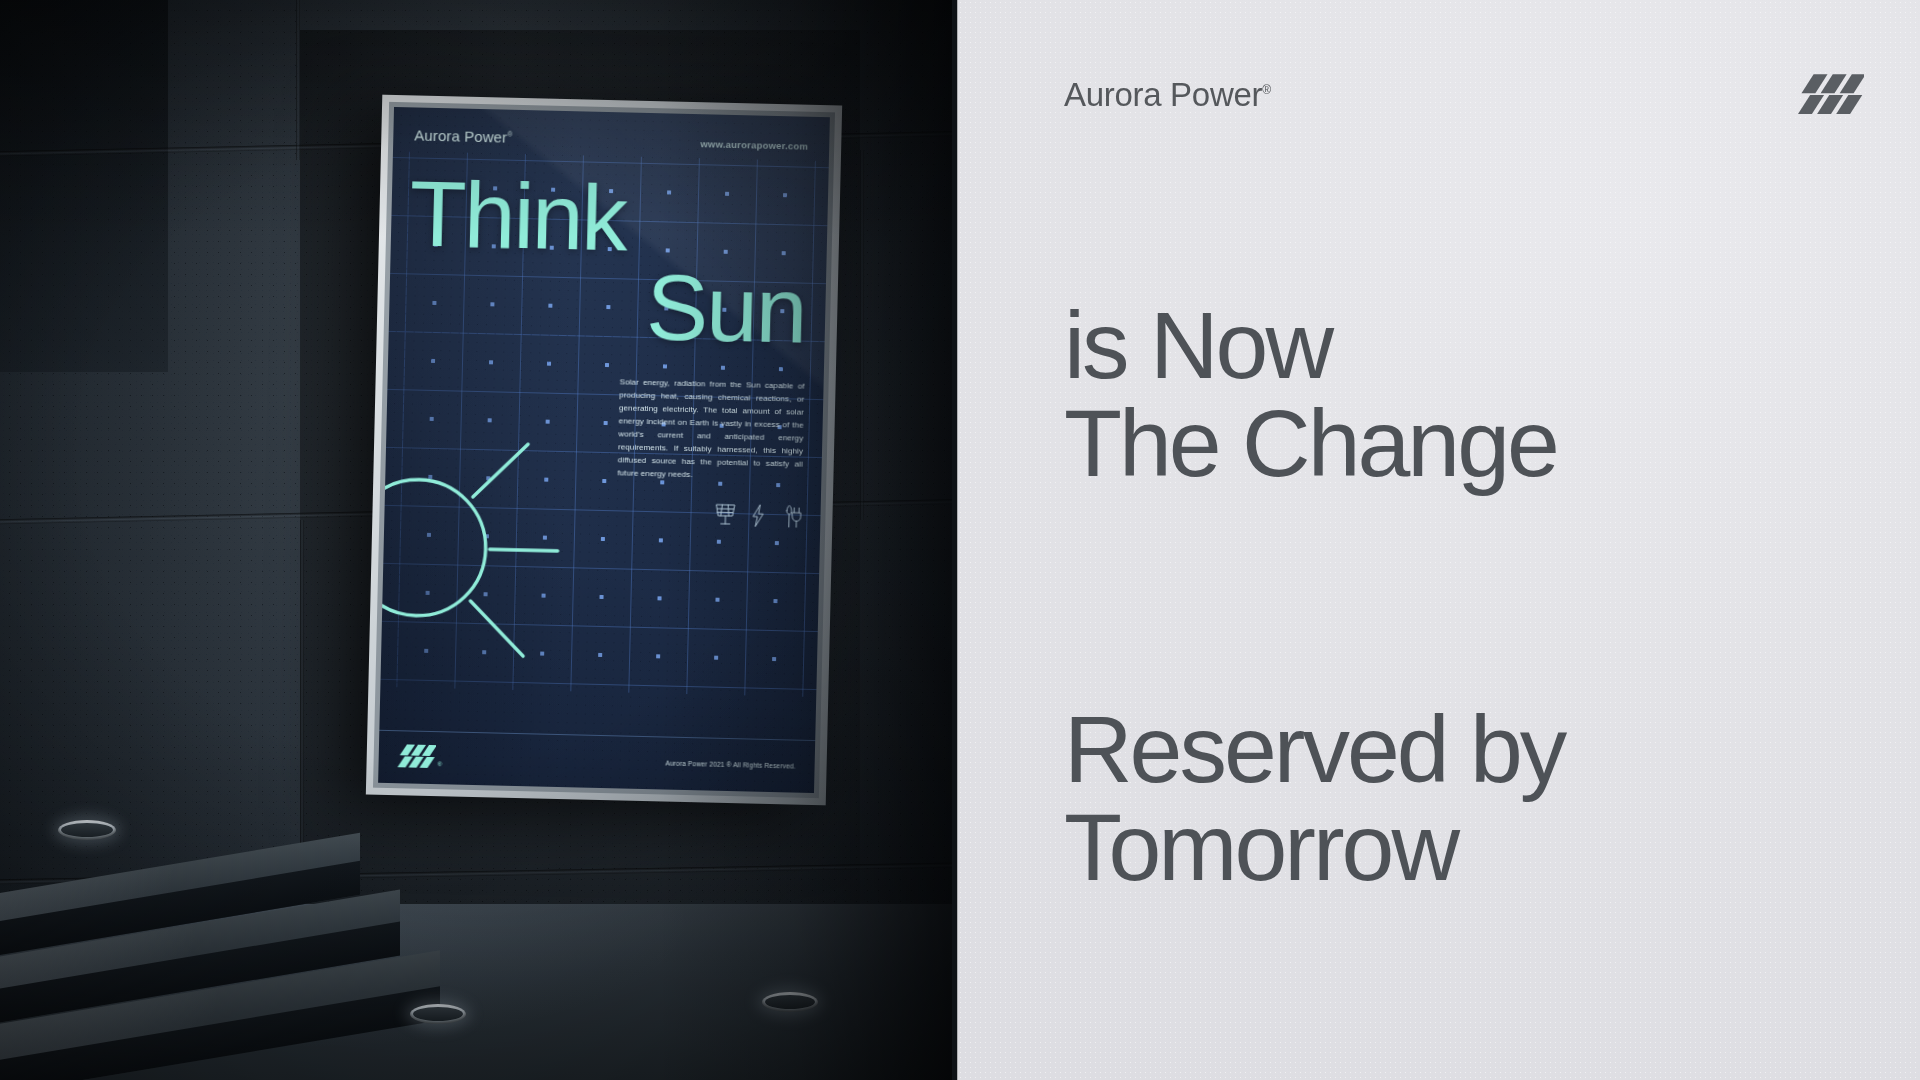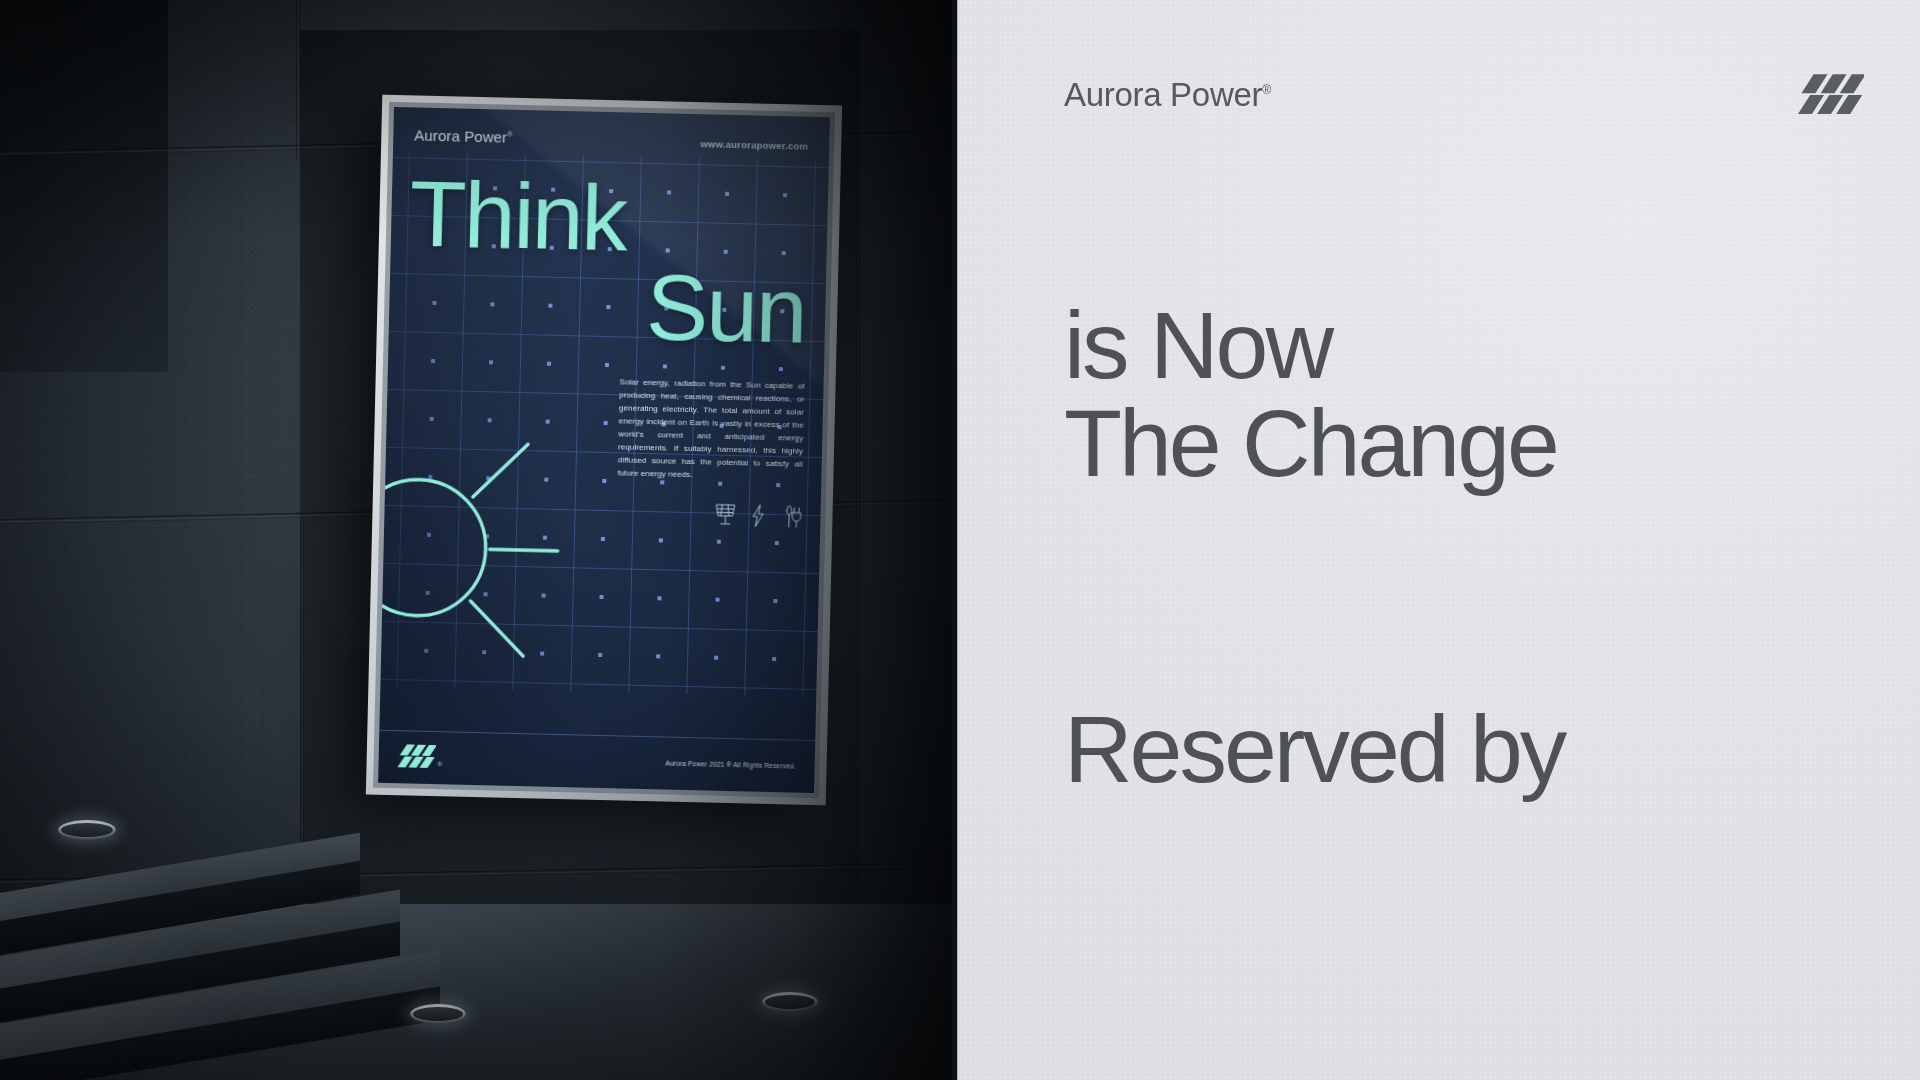--- a/index.html
+++ b/index.html
@@ -408,17 +408,18 @@
     <div class="headline-block" id="hb1">
       <div class="headline">
         <span>is Now</span>
         <span>The Change</span>
       </div>
     </div>
 
     <div class="headline-block" id="hb2">
       <div class="headline">
         <span>Reserved by</span>
+        <span>Tomorrow</span>
       </div>
     </div>
   </div>
 
 </div>
 
 </body></html>

